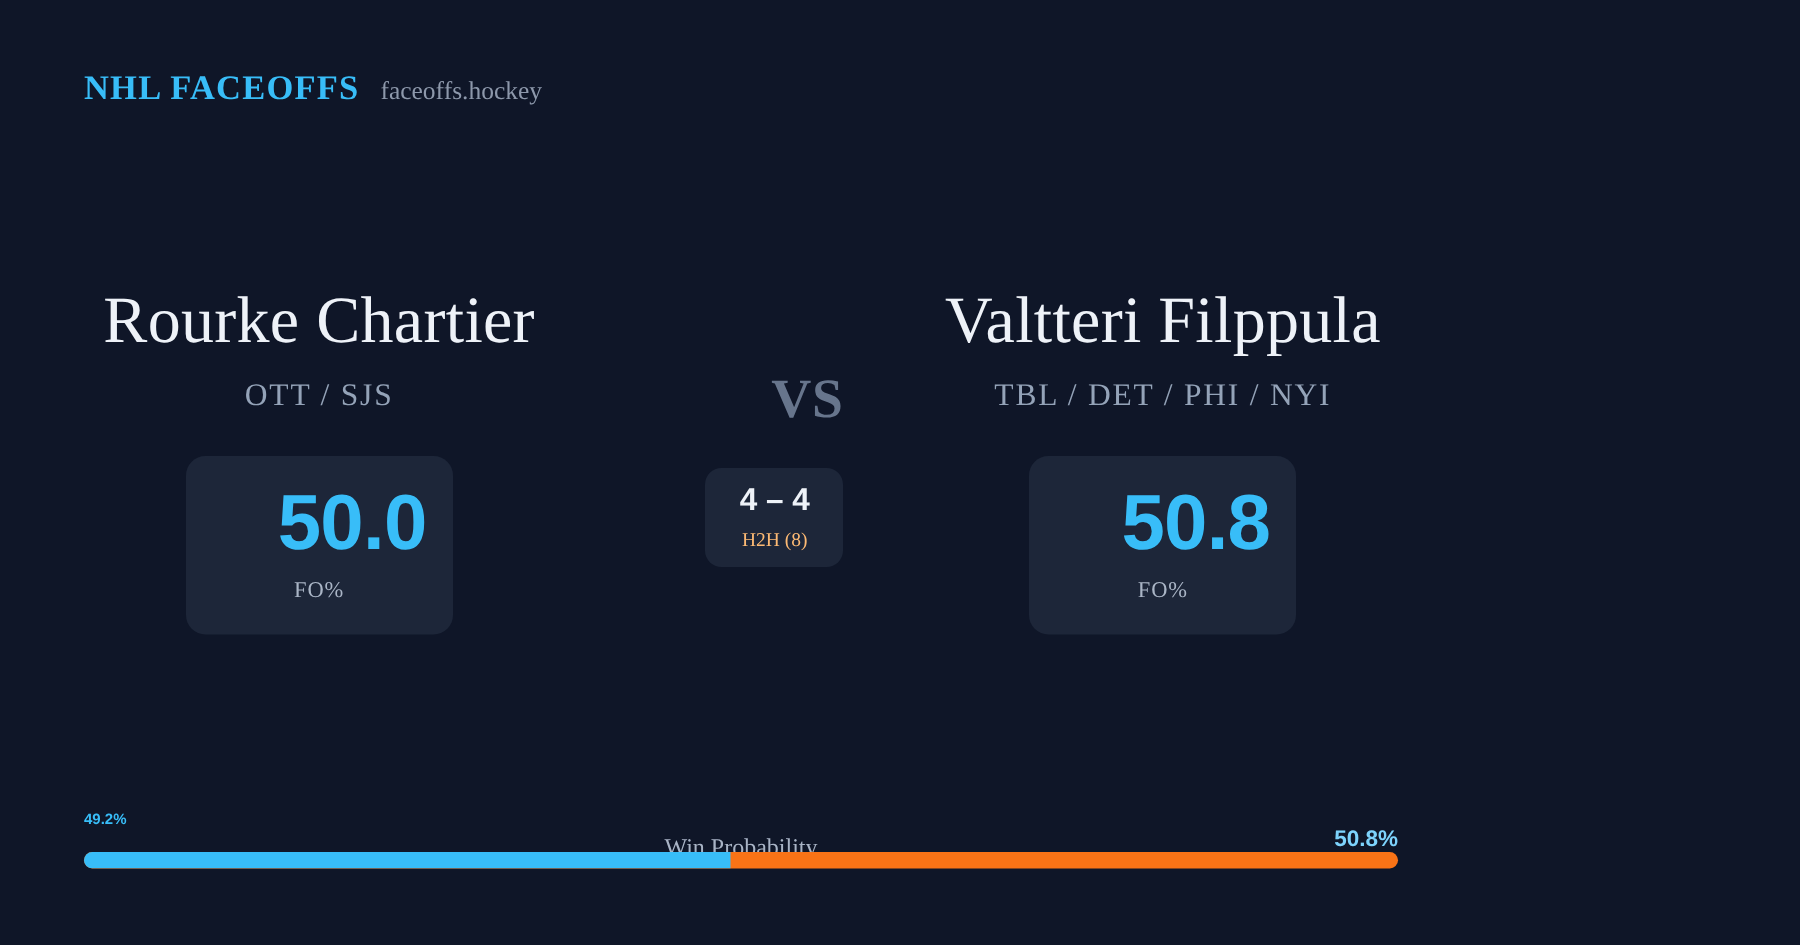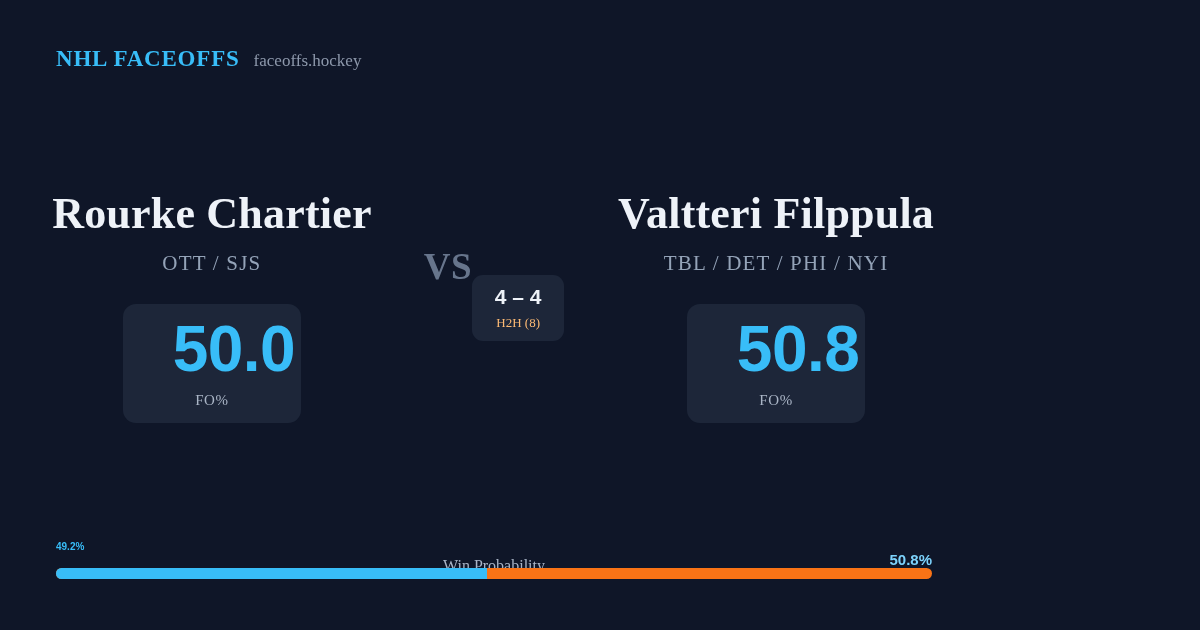--- a/index.html
+++ b/index.html
@@ -59,21 +59,21 @@
   }
   .side {
     width: 466px;
     display: flex;
     flex-direction: column;
     align-items: center;
   }
   .player-name {
     font-family: "Liberation Serif", "DejaVu Serif", serif;
     font-size: 44px;
-    font-weight: 700;
+    font-weight: 400;
     color: #eef2f8;
     line-height: 1.08;
     white-space: nowrap;
     letter-spacing: 0.2px;
   }
   .player-teams {
     margin-top: 13px;
     font-family: "Liberation Serif", "DejaVu Serif", serif;
     font-size: 21px;
     font-weight: 400;
@@ -87,41 +87,41 @@
     height: 119px;
     border-radius: 13px;
     background: #1d2639;
     display: flex;
     flex-direction: column;
     align-items: center;
     justify-content: center;
   }
   .stat-value {
     font-family: "Liberation Sans", sans-serif;
-    font-size: 64px;
+    font-size: 52px;
     font-weight: 700;
     color: #38bdf8;
     line-height: 1;
     letter-spacing: -0.5px;
     margin-left: 44px;
   }
   .stat-label {
     margin-top: 11px;
     font-family: "Liberation Serif", "DejaVu Serif", serif;
     font-size: 15px;
     color: #aab5c6;
     letter-spacing: 0.6px;
   }
 
   
   .center {
     width: 150px;
     display: flex;
-    flex-direction: row;
-    align-items: flex-start;
+    flex-direction: column;
+    align-items: flex-end;
     padding-top: 58px;
   }
   .vs-text {
     font-family: "Liberation Serif", "DejaVu Serif", serif;
     font-size: 37px;
     font-weight: 700;
     color: #67758c;
     line-height: 1;
     letter-spacing: 0.5px;
   }

